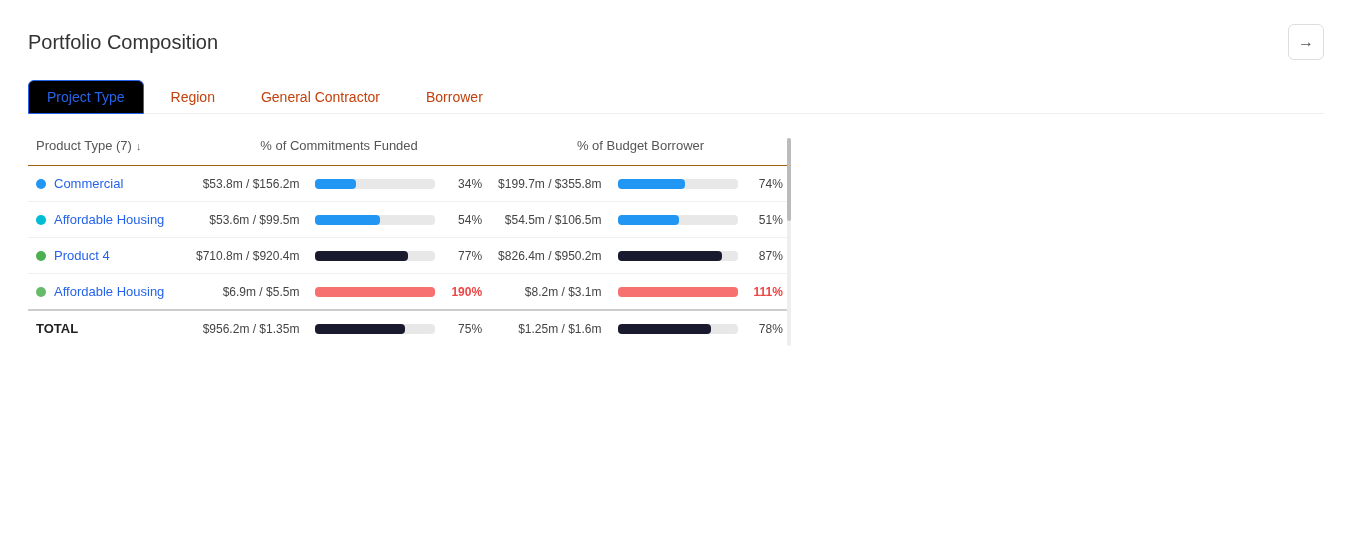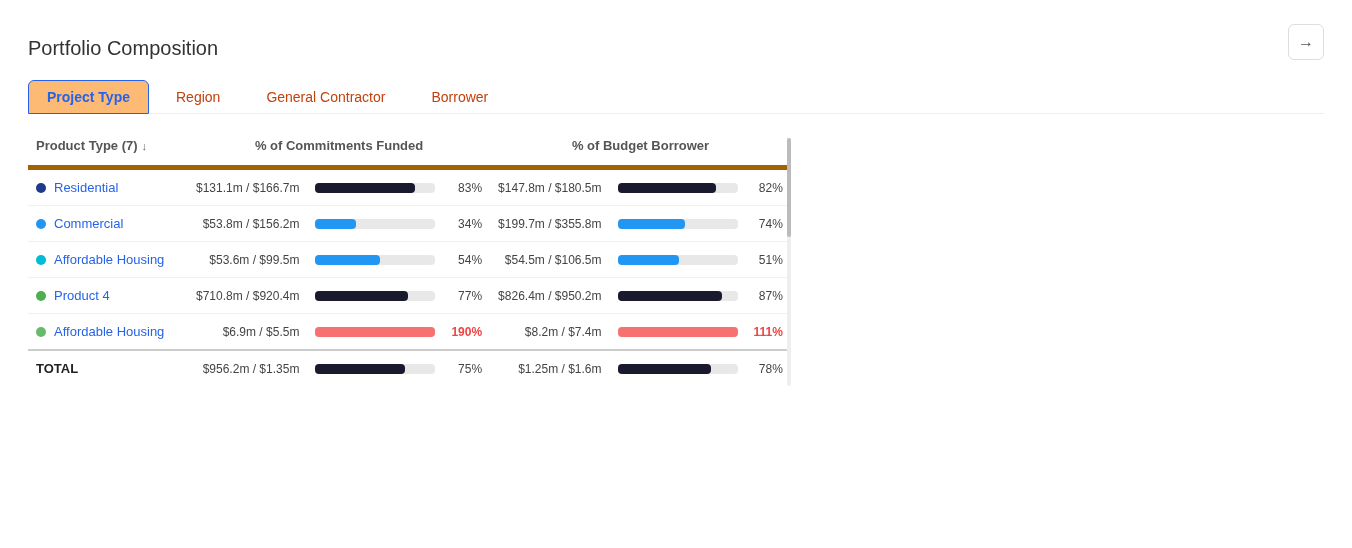--- a/index.html
+++ b/index.html
@@ -9,21 +9,21 @@
       color: #222;
       width: 1352px;
       min-height: 548px;
     }
     .container {
       padding: 24px 28px;
       position: relative;
     }
     .header-row {
       display: flex;
-      align-items: flex-end;
+      align-items: center;
       justify-content: space-between;
       margin-bottom: 20px;
     }
     .page-title {
       font-size: 20px;
       font-weight: 400;
       color: #333;
     }
     .arrow-btn {
       width: 36px;
@@ -50,22 +50,22 @@
       font-size: 14px;
       cursor: pointer;
       border-radius: 6px 6px 0 0;
       color: #c2410c;
       border: 1px solid transparent;
       margin-bottom: -1px;
     }
     .tab.active {
       border: 1.5px solid #2563eb;
       color: #2563eb;
-      font-weight: 700;
-      background: #fdba74;
+      font-weight: 400;
+      background: #000000;
     }
     .main-content {
       display: flex;
       gap: 32px;
       align-items: flex-start;
     }
     
     .donut-wrapper {
       position: relative;
       width: 280px;
@@ -91,24 +91,24 @@
       margin-top: 4px;
     }
     .data-table {
       width: 100%;
       border-collapse: collapse;
       font-size: 13px;
     }
     .data-table thead th {
       text-align: left;
       color: #555;
-      font-weight: 700;
+      font-weight: 400;
       font-size: 13px;
       padding: 0 8px 12px 8px;
-      border-bottom: 5px solid #a16207;
+      border-bottom: 1px solid #a16207;
     }
     .data-table tbody tr {
       border-bottom: 1px solid #f0f0f0;
     }
     .data-table tbody tr.total-row {
       border-top: 2px solid #ccc;
       border-bottom: none;
     }
     .data-table tbody td {
       padding: 10px 8px;
@@ -222,42 +222,20 @@
             </th>
             <th colspan="3" style="text-align:center; min-width:280px;">
               <span>% of Commitments Funded</span>
             </th>
             <th colspan="3" style="text-align:center; min-width:280px;">
               <span>% of Budget Borrower</span>
             </th>
           </tr>
         </thead>
         <tbody id="table-body">
-        <tr>
-    <td>
-      <div class="product-cell">
-        <div class="dot" style="background:#1e3a8a;"></div>
-        <span class="product-name">Residential</span>
-      </div>
-    </td>
-    <td class="amount-cell">$131.1m / $166.7m</td>
-    <td class="bar-cell">
-                <div class="progress-bar-bg">
-                  <div class="progress-bar-fill" style="width:83%;background:#1a1a2e;"></div>
-                </div>
-              </td>
-    <td class="pct-cell pct-normal">83%</td>
-    <td class="amount-cell">$147.8m / $180.5m</td>
-    <td class="bar-cell">
-                <div class="progress-bar-bg">
-                  <div class="progress-bar-fill" style="width:82%;background:#1a1a2e;"></div>
-                </div>
-              </td>
-    <td class="pct-cell pct-normal">82%</td>
-  </tr>
             <tr>
     <td>
       <div class="product-cell">
         <div class="dot" style="background:#2196f3;"></div>
         <span class="product-name">Commercial</span>
       </div>
     </td>
     <td class="amount-cell">$53.8m / $156.2m</td>
     <td class="bar-cell">
                 <div class="progress-bar-bg">
@@ -324,21 +302,21 @@
         <span class="product-name">Affordable Housing</span>
       </div>
     </td>
     <td class="amount-cell">$6.9m / $5.5m</td>
     <td class="bar-cell">
                 <div class="progress-bar-bg">
                   <div class="progress-bar-fill" style="width:100%;background:#f87171;"></div>
                 </div>
               </td>
     <td class="pct-cell pct-over">190%</td>
-    <td class="amount-cell">$8.2m / $7.4m</td>
+    <td class="amount-cell">$8.2m / $3.1m</td>
     <td class="bar-cell">
                 <div class="progress-bar-bg">
                   <div class="progress-bar-fill" style="width:100%;background:#f87171;"></div>
                 </div>
               </td>
     <td class="pct-cell pct-over">111%</td>
   </tr>
             <tr class="total-row">
   <td class="total-label">TOTAL</td>
   <td class="amount-cell">$956.2m / $1.35m</td>

